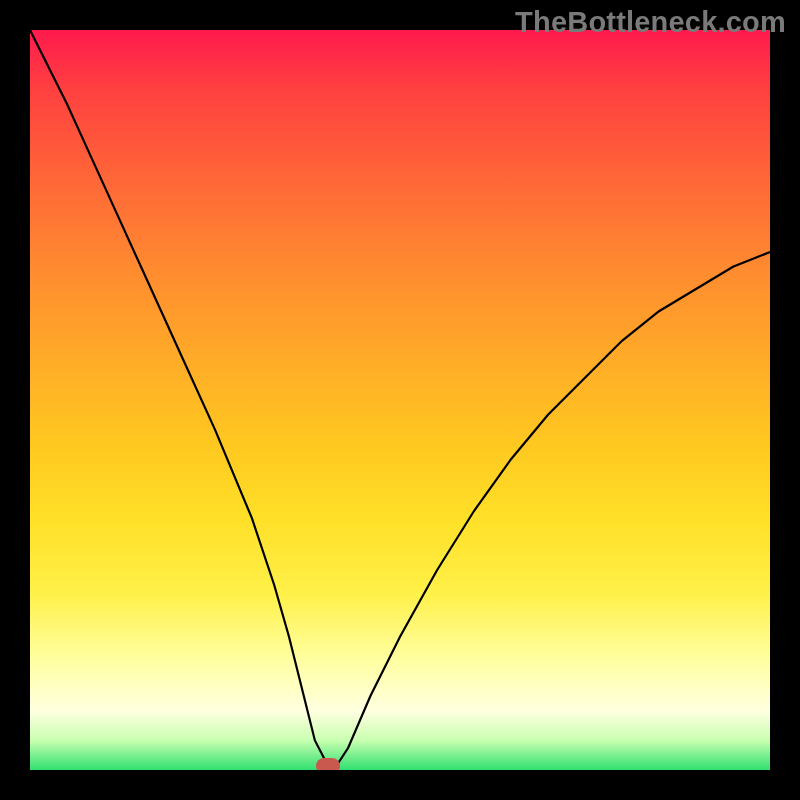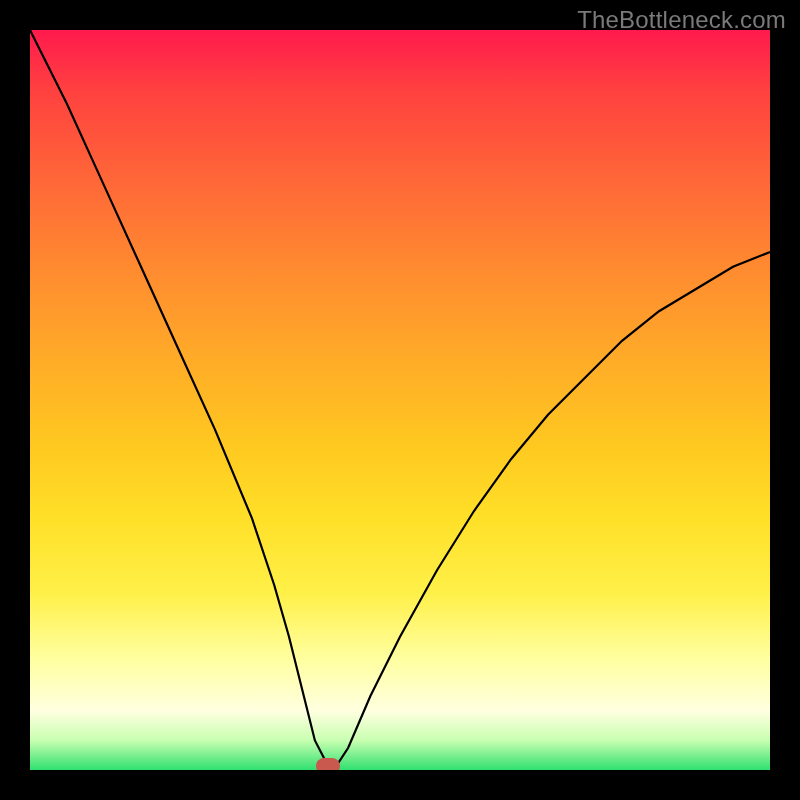--- a/index.html
+++ b/index.html
@@ -43,22 +43,22 @@
       #ffffe0 92%,
       #c8ffb0 96%,
       #30e070 100%
     );
   }
   .watermark {
     position: absolute;
     top: 6px;
     right: 14px;
     color: #7a7a7a;
-    font-size: 24px;
-    font-weight: 400;
+    font-size: 29px;
+    font-weight: 700;
     letter-spacing: 0.2px;
   }
   svg.curve {
     position: absolute;
     left: 0; top: 0;
     width: 100%;
     height: 100%;
   }
   .curve path {
     stroke: #000;

